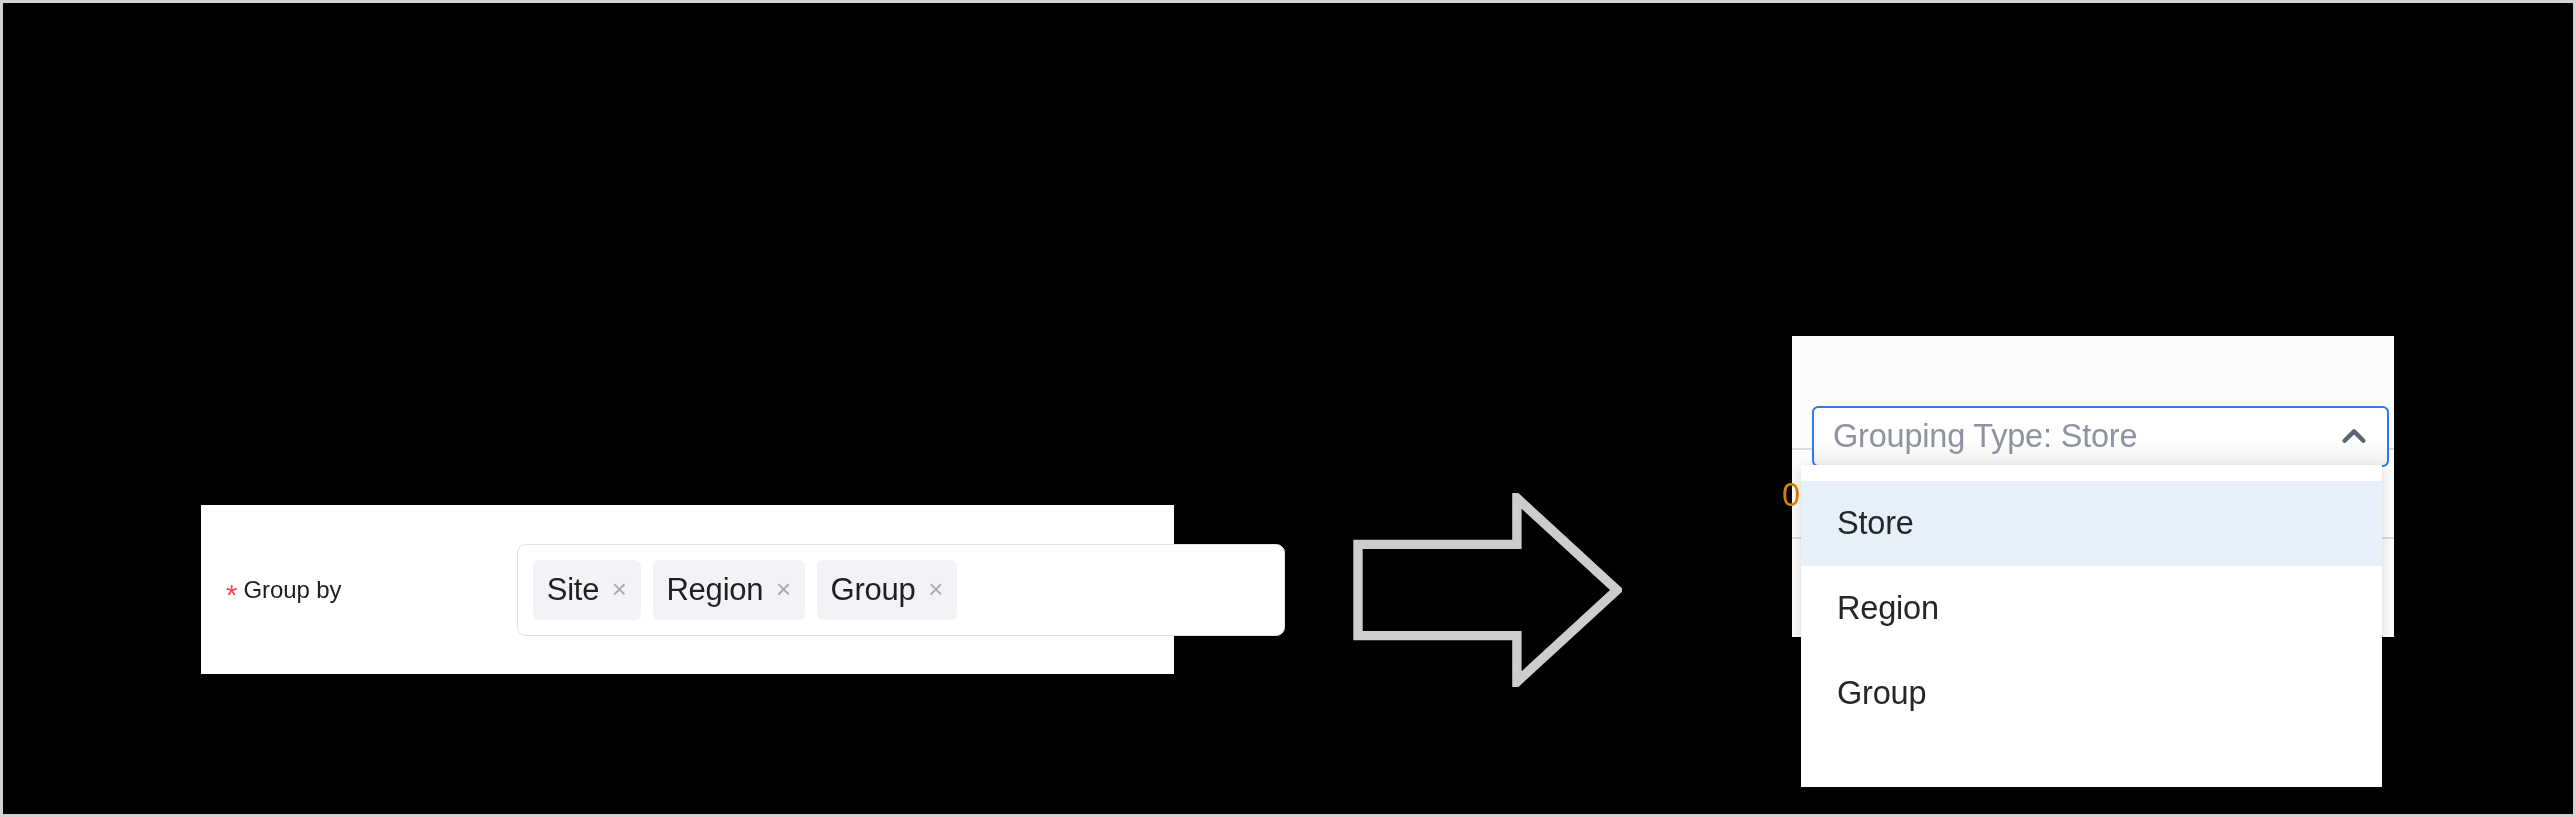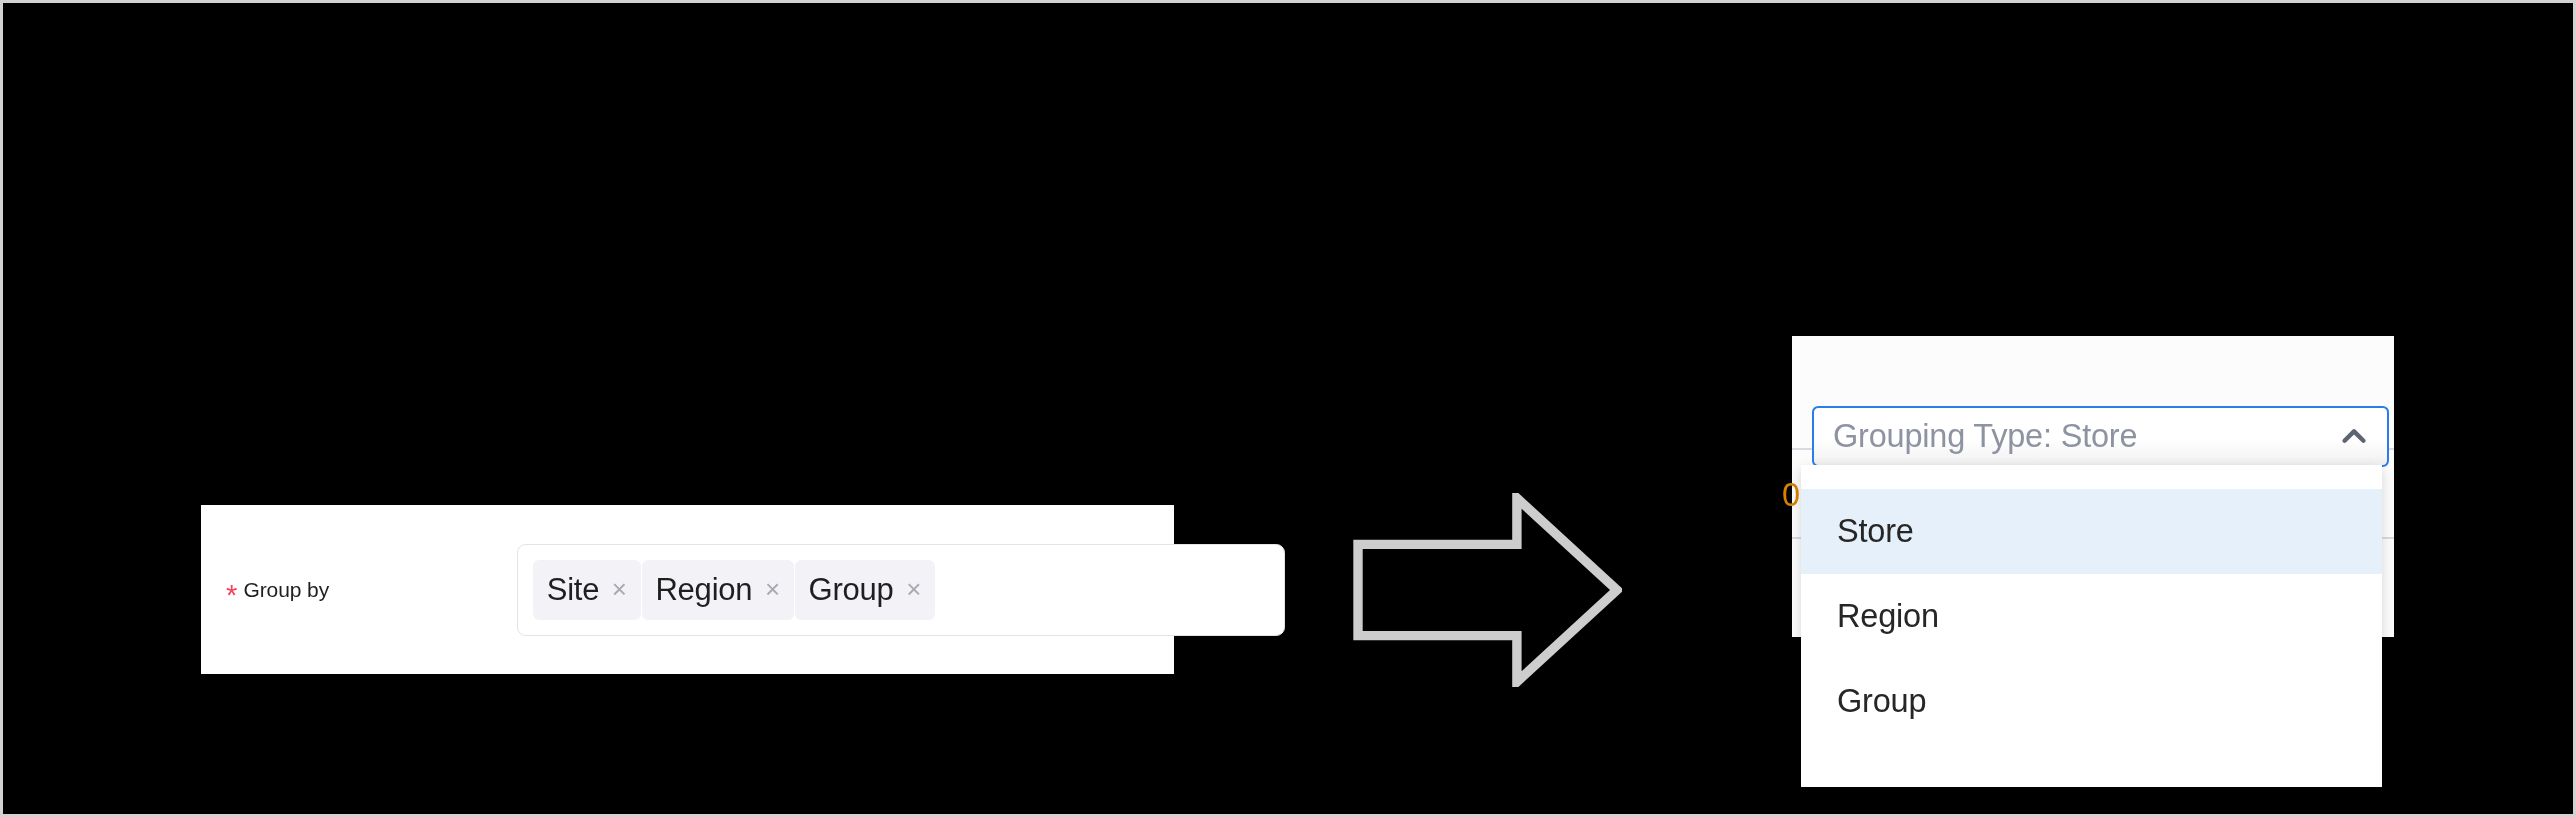--- a/index.html
+++ b/index.html
@@ -56,40 +56,40 @@
   .req-asterisk {
     color: #f5455c;
     font-size: 29px;
     line-height: 1;
     margin-right: 6.2px;
     position: relative;
     top: 5px;
     font-family: "Liberation Sans", sans-serif;
   }
   .label-text {
-    font-size: 21px;
+    font-size: 24px;
     color: #1f1f1f;
     letter-spacing: -0.1px;
   }
 
   
   #group-by-select {
     position: absolute;
     left: 316px;
     top: 39px;
     width: 768px;
     height: 92px;
     box-sizing: border-box;
     border: 1.9px solid #e2e2e8;
     border-radius: 8.7px;
     background: #ffffff;
     display: flex;
     align-items: center;
     padding: 0 15px;
-    gap: 1px;
+    gap: 12px;
     overflow: hidden;
   }
   .tag {
     display: inline-flex;
     align-items: center;
     background: #f3f3f7;
     border-radius: 6.2px;
     height: 60px;
     padding: 0 13.7px;
     gap: 12.5px;
@@ -205,21 +205,21 @@
     display: flex;
     align-items: center;
     padding-left: 36px;
     font-size: 32.5px;
     color: #262626;
     letter-spacing: -0.2px;
     box-sizing: border-box;
     background: #ffffff;
     cursor: pointer;
   }
-  .menu-item.first { margin-top: 24px; }
+  .menu-item.first { margin-top: 16px; }
   .menu-item.selected { background: #e6f0fb; }
 </style>
 </head>
 <body>
 
 <div id="figure">
 
   <div id="left-panel">
     <div id="group-by-row">
 

